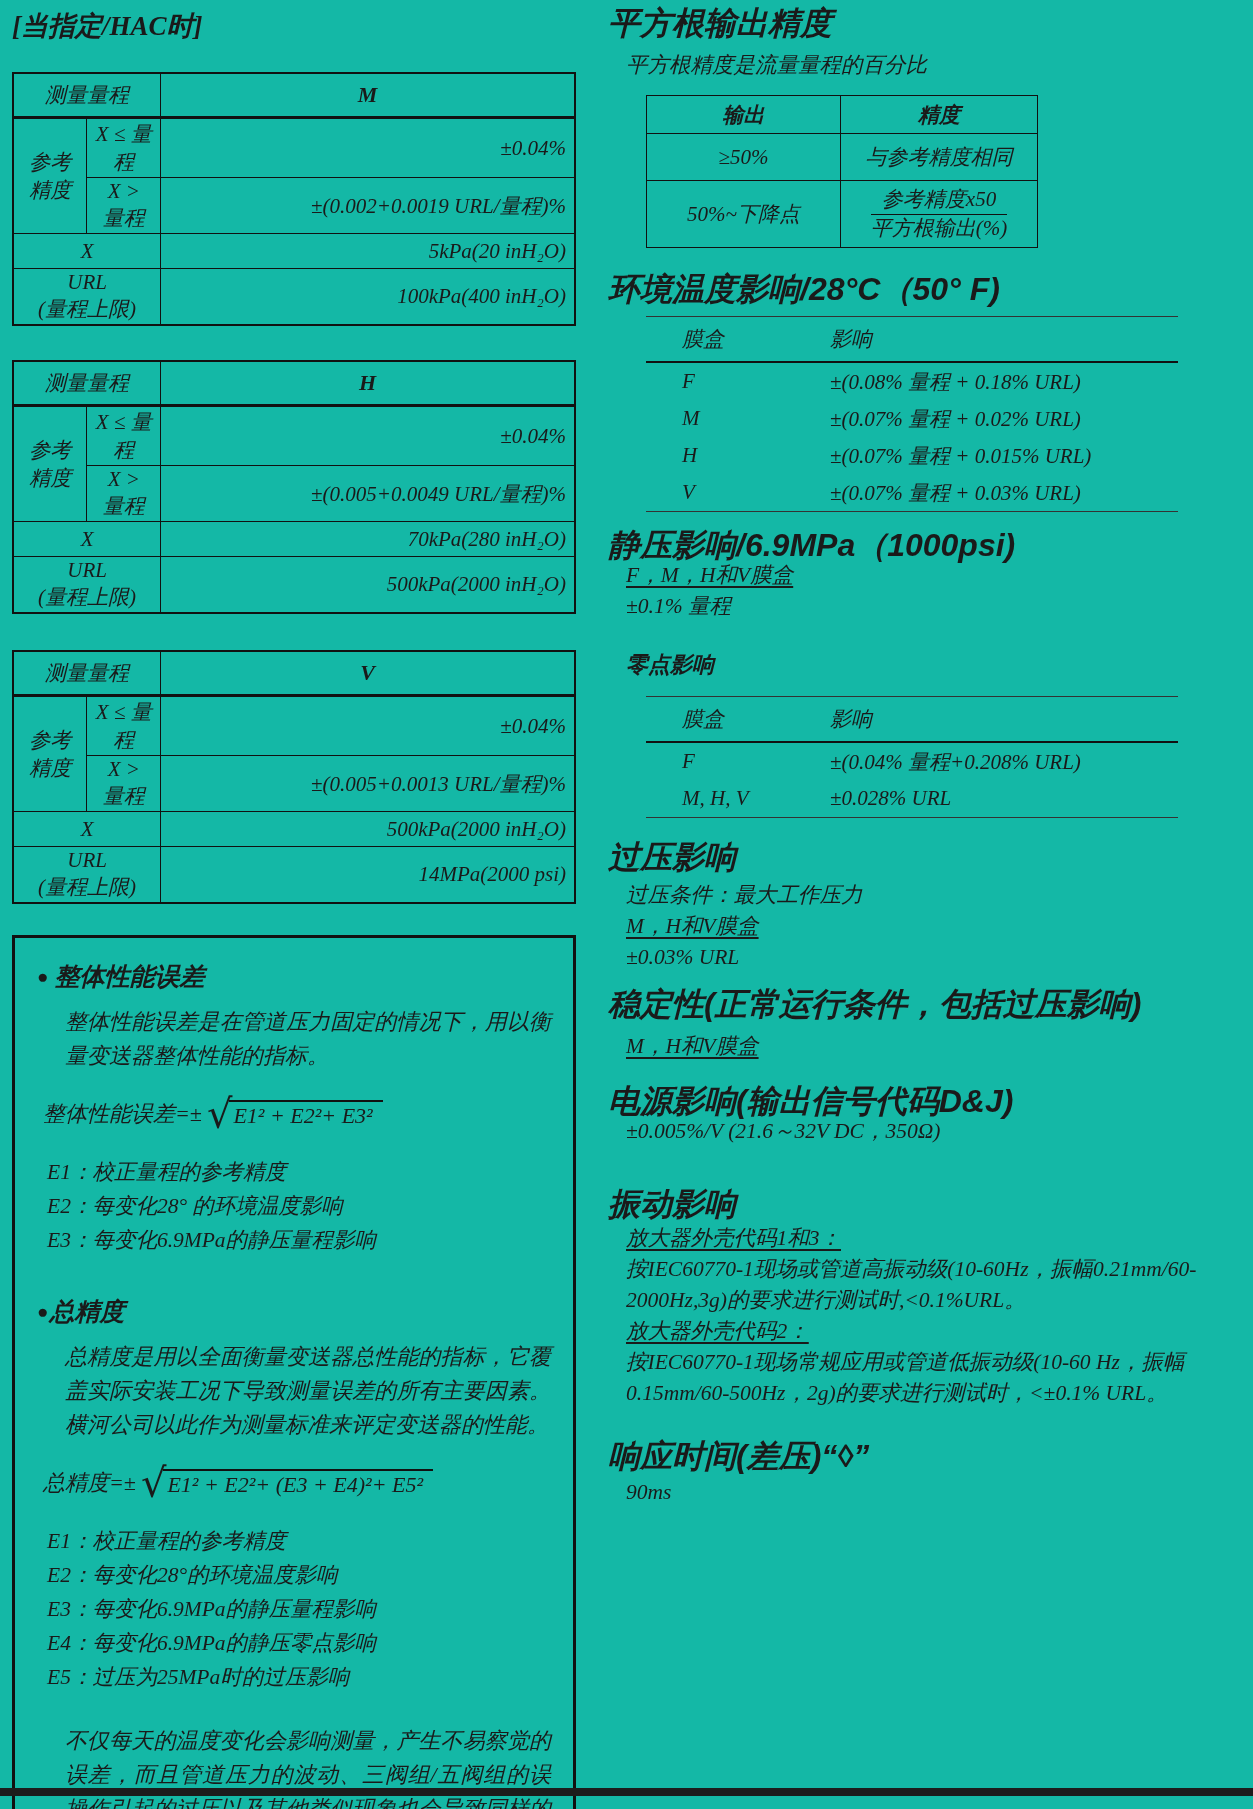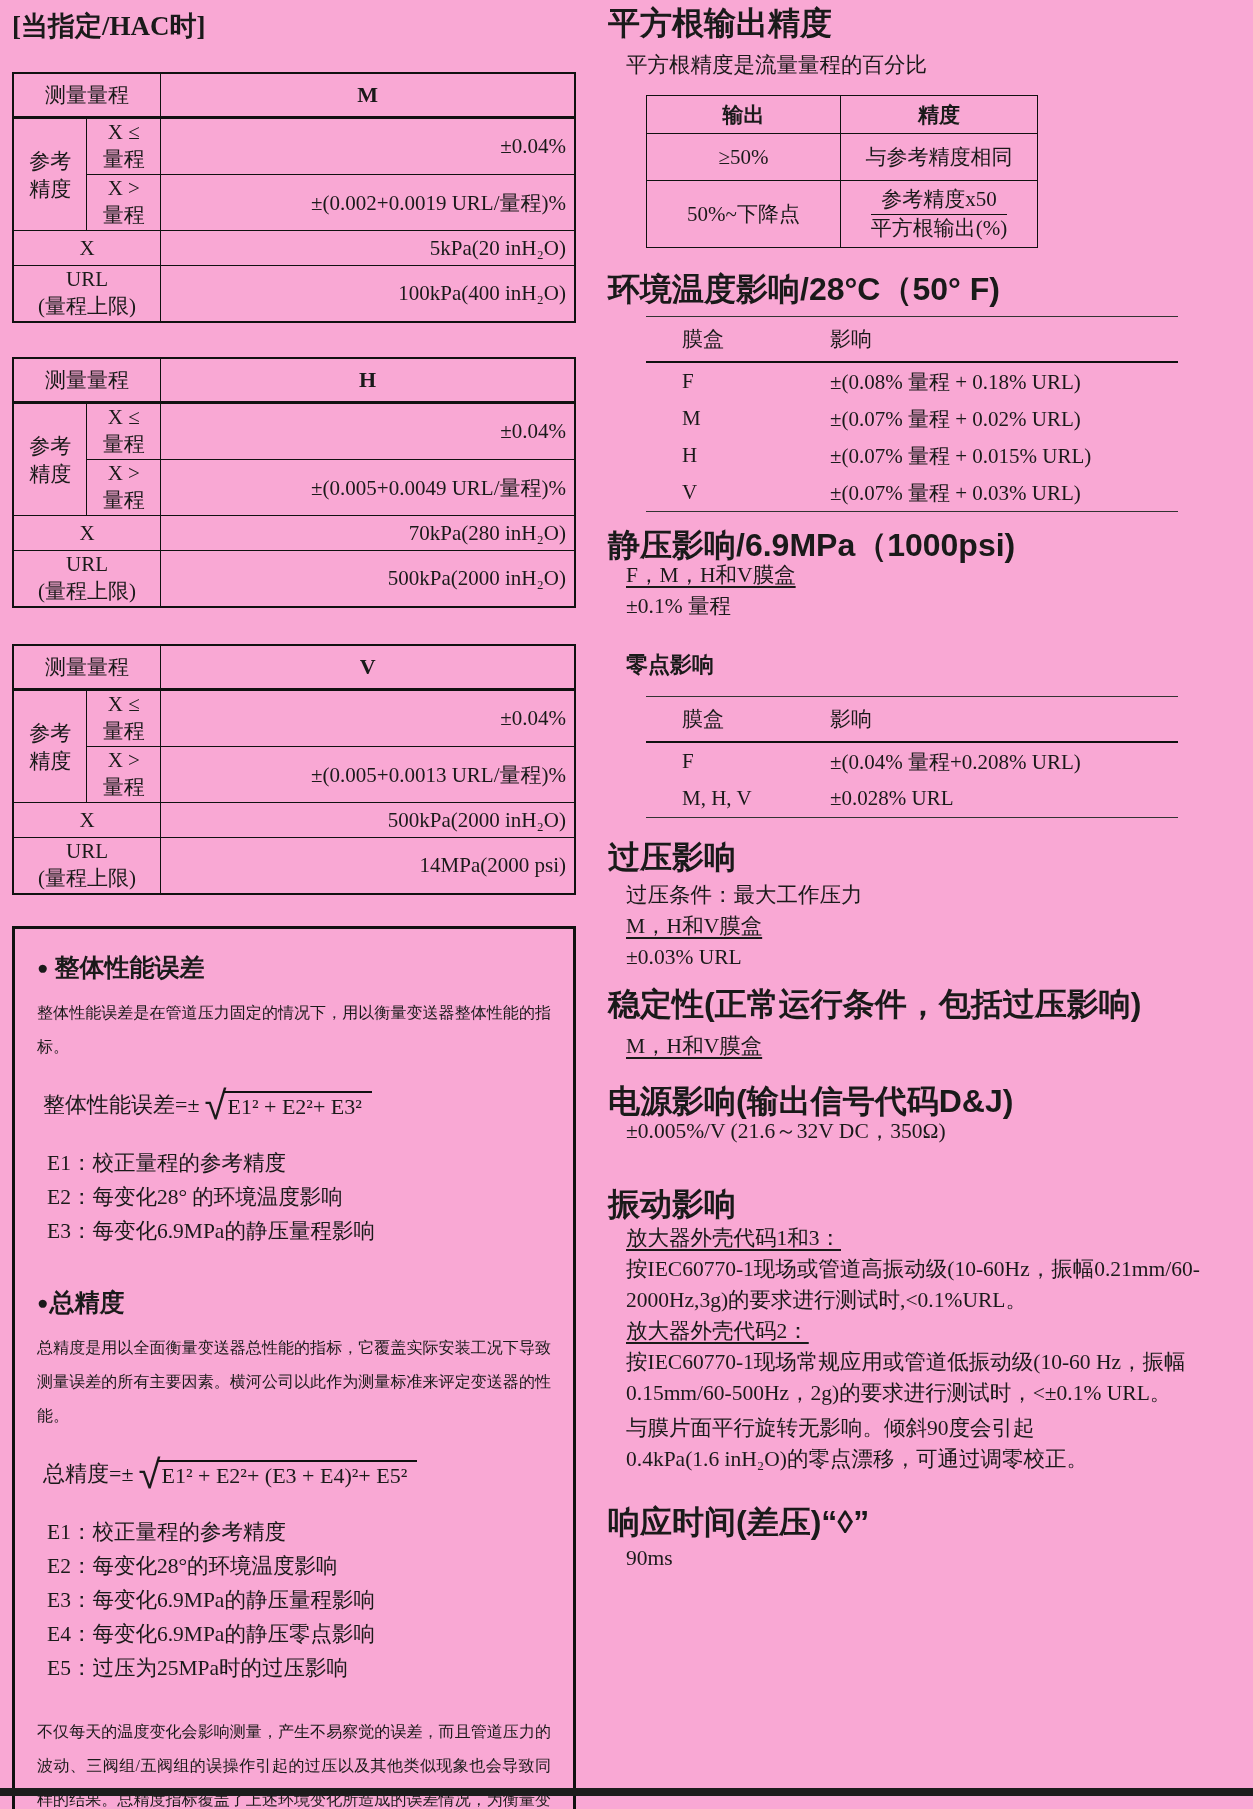--- a/index.html
+++ b/index.html
@@ -1,17 +1,17 @@
 <!DOCTYPE html>
 <html><head>
 <meta charset="utf-8">
 <style>
   html,body{margin:0;padding:0;background:#fff;}
-  #page{position:relative;width:1253px;height:1809px;background:#f9a8d4;color:#1a1a1a;overflow:hidden;
-        font-family:"Liberation Serif", serif;}
+  #page{position:relative;width:1253px;height:1809px;background:#14b8a6;color:#1a1a1a;overflow:hidden;
+        font-family:"Liberation Serif", serif;font-style:italic;}
   
   .col-left{position:absolute;left:12px;top:0;width:566px;}
   .col-right{position:absolute;left:608px;top:0;width:628px;}
   
   .doc-title{font-family:"Liberation Serif", serif;font-weight:bold;font-size:27px;margin-top:8px;}
   table.spec{border-collapse:collapse;table-layout:fixed;width:564px;margin-top:28px;
              font-size:21px;}
   table.spec td{border:1.5px solid #111;padding:1px 8px;vertical-align:middle;}
   table.spec{border:2.5px solid #111;}
   table.spec tr.hdr td{border-bottom:3px solid #111;height:40px;text-align:center;}
@@ -20,21 +20,21 @@
   table.spec td.val{text-align:right;padding-left:10px;}
   table.spec tr.r33 td{height:32px;}
   table.spec tr.r53 td{height:52px;}
   .pre{white-space:pre-line;}
   .c1a{width:110px;} .c1b{width:96px;} .c2{width:340px;}
   
   .note-box{margin-top:31px;border:3px solid #111;padding:20px 22px 24px 22px;width:564px;box-sizing:border-box;}
   .bullet-hd{font-family:"Liberation Sans", sans-serif;font-weight:bold;font-size:25px;margin-top:2px;}
   .bullet-hd .dot{font-size:19px;vertical-align:2px;margin-right:6px;}
   .bullet-hd.tight .dot{margin-right:1px;}
-  .body-p{font-size:16px;line-height:34px;margin-top:12px;text-align:justify;}
+  .body-p{font-size:22px;line-height:34px;margin-top:12px;text-align:justify;margin-left:28px;}
   .formula{display:flex;align-items:flex-end;font-size:22px;margin:26px 0 6px 6px;}
   .rad{font-size:40px;line-height:30px;align-self:flex-end;margin:0 -3px 0 5px;font-family:"DejaVu Sans", sans-serif;font-weight:200;}
   .radicand{border-top:2px solid #111;padding:1px 10px 0 4px;}
   .terms{margin:26px 0 0 10px;font-size:21.5px;line-height:34px;}
   .terms div{white-space:nowrap;}
   .gap36{margin-top:38px;}
   .gap30{margin-top:30px;}
   
   .sec-hd{font-family:"Liberation Sans", sans-serif;font-weight:bold;font-size:32px;line-height:30px;}
   .sub-hd{font-family:"Liberation Sans", sans-serif;font-weight:bold;font-size:22px;margin-left:18px;}
@@ -274,22 +274,20 @@
 
     <div class="sec-hd" style="margin-top:24px;">电源影响(输出信号代码D&amp;J)</div>
     <div class="rtext">±0.005%/V (21.6～32V DC，350Ω)</div>
 
     <div class="sec-hd" style="margin-top:42px;">振动影响</div>
     <div class="rtext ul" style="margin-top:4px;">放大器外壳代码1和3：</div>
     <div class="rtext">按IEC60770-1现场或管道高振动级(10-60Hz，振幅0.21mm/60-2000Hz,3g)的要求进行测试时,&lt;0.1%URL。</div>
     <div class="rtext ul">放大器外壳代码2：</div>
     <div class="rtext">按IEC60770-1现场常规应用或管道低振动级(10-60 Hz，振幅0.15mm/60-500Hz，2g)的要求进行测试时，&lt;±0.1% URL。</div>
 
-    <div class="rtext pre" style="margin-top:4px;">与膜片面平行旋转无影响。倾斜90度会引起
-0.4kPa(1.6 inH₂O)的零点漂移，可通过调零校正。</div>
 
     <div class="sec-hd" style="margin-top:32px;">响应时间(差压)“◊”</div>
     <div class="rtext" style="margin-top:6px;">90ms</div>
 
   </div>
 
   <div class="footer-bar"></div>
 </div>
 
 </body></html>

